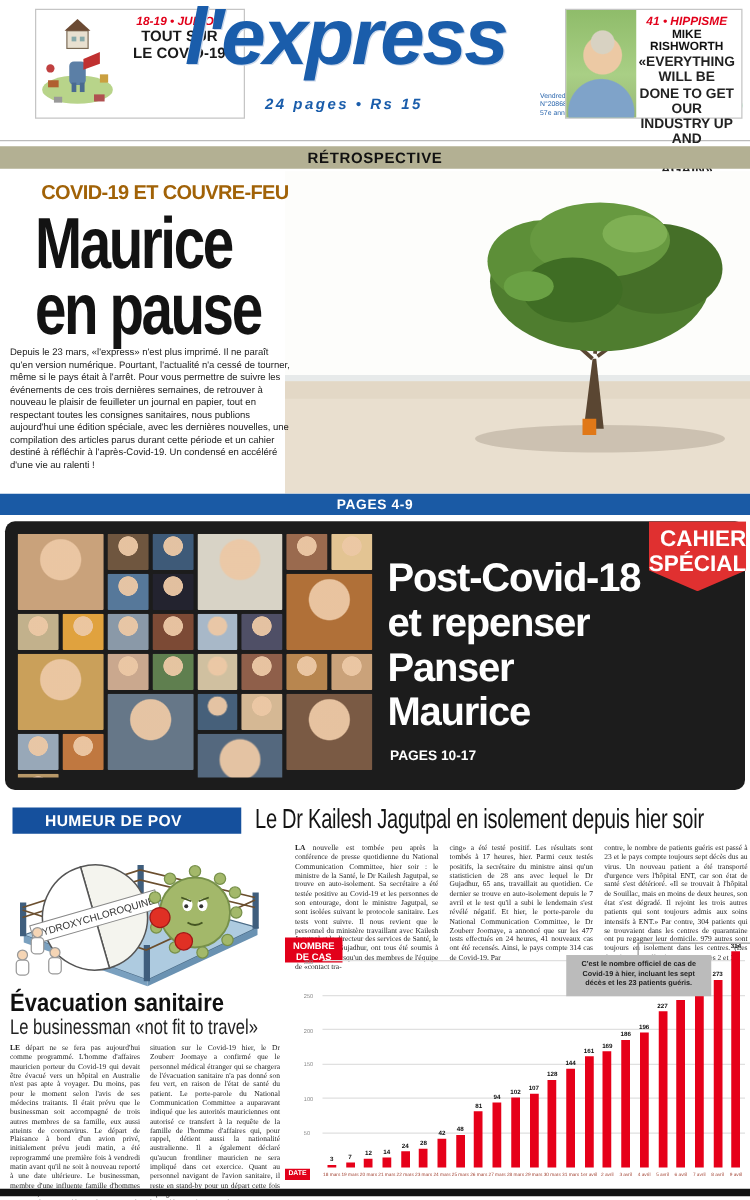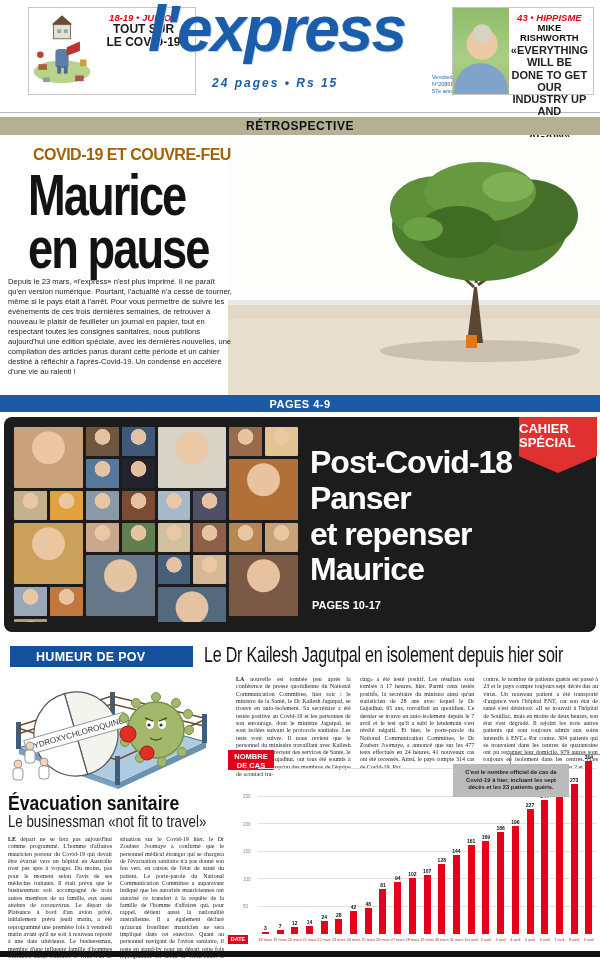--- a/index.html
+++ b/index.html
@@ -56,22 +56,22 @@
      display:flex;align-items:center;justify-content:center;font-size:11px;font-weight:bold;letter-spacing:.5px;}
 
   
   #special-block{position:absolute;left:4px;top:417px;width:592px;height:215px;background:#1c1c1c;border-radius:8px;}
   #collage{position:absolute;left:10px;top:10px;width:284px;height:195px;overflow:hidden;
      display:grid;grid-template-columns:repeat(8,1fr);grid-auto-rows:29px;gap:3px;grid-auto-flow:dense;}
   .tile{border-radius:1px;}
   .tile.big{grid-column:span 2;grid-row:span 2;}
   #special-title{position:absolute;left:306px;top:28px;color:#fff;font-weight:800;font-size:32px;line-height:1.12;letter-spacing:-1px;}
   #special-pages{position:absolute;left:308px;top:182px;color:#fff;font-weight:bold;font-size:11px;}
-  #ribbon{position:absolute;left:515px;top:0;width:78px;height:56px;background:#e03030;color:#fff;text-align:left;
-     font-weight:800;font-size:13px;line-height:1.1;padding-top:5px;box-sizing:border-box;
+  #ribbon{position:absolute;left:515px;top:0;width:78px;height:56px;background:#e03030;color:#fff;text-align:right;
+     font-weight:800;font-size:18px;line-height:1.1;padding-top:5px;box-sizing:border-box;
      clip-path:polygon(0 0,100% 0,100% 70%,50% 100%,0 70%);}
 
   
   #humeur-bar{position:absolute;left:10px;top:646px;width:183px;height:21px;background:#15509d;color:#fff;
      display:flex;align-items:center;font-size:12.5px;font-weight:bold;padding-left:26px;box-sizing:border-box;letter-spacing:.3px;}
   #cartoon{position:absolute;left:4px;top:670px;}
   #evac-head{position:absolute;left:8px;top:792px;font-size:20px;font-weight:800;color:#111;transform:scaleX(.88);transform-origin:left top;white-space:nowrap;}
   #evac-sub{position:absolute;left:8px;top:812px;font-size:17px;font-weight:400;color:#222;transform:scaleX(.78);transform-origin:left top;white-space:nowrap;}
   #evac-cols{position:absolute;left:8px;top:836px;width:216px;display:flex;gap:8px;}
   .serifcol{font-family:"Liberation Serif",serif;font-size:6px;line-height:1.22;text-align:justify;color:#222;}
@@ -147,21 +147,21 @@
     <span class="sic bp"></span>
     <span class="sic yt"></span>
     <span class="sic tw"></span>
     <span class="sic fb"></span>
     <span class="sic wa"></span>
   </div>
 
   <div class="promo" id="promo-right">
     <div id="mike-photo"></div>
     <div class="txt">
-      <div class="kicker-red">43 • HIPPISME</div>
+      <div class="kicker-red">41 • HIPPISME</div>
       <div class="name">MIKE RISHWORTH</div>
       <div class="quote">«EVERYTHING WILL BE DONE TO GET OUR INDUSTRY UP AND RUNNING AGAIN»</div>
     </div>
   </div>
 </div>
 
 <div id="retro-bar">RÉTROSPECTIVE</div>
 
 <div id="tree-photo">
   <svg width="372" height="258" viewBox="0 0 372 258">
@@ -218,22 +218,22 @@
       <div class="tile" style="background: radial-gradient(circle at 50% 34%, rgba(236, 200, 165, 0.95) 0px, rgba(236, 200, 165, 0.95) 30%, rgba(236, 200, 165, 0) 32%), rgb(70, 96, 122);"></div>
       <div class="tile" style="background: radial-gradient(circle at 50% 34%, rgba(236, 200, 165, 0.95) 0px, rgba(236, 200, 165, 0.95) 30%, rgba(236, 200, 165, 0) 32%), rgb(213, 184, 148);"></div>
       <div class="tile big" style="background: radial-gradient(circle at 50% 34%, rgba(236, 200, 165, 0.95) 0px, rgba(236, 200, 165, 0.95) 30%, rgba(236, 200, 165, 0) 32%), rgb(122, 90, 68);"></div>
       <div class="tile" style="background: radial-gradient(circle at 50% 34%, rgba(236, 200, 165, 0.95) 0px, rgba(236, 200, 165, 0.95) 30%, rgba(236, 200, 165, 0) 32%), rgb(152, 168, 184);"></div>
       <div class="tile" style="background: radial-gradient(circle at 50% 34%, rgba(236, 200, 165, 0.95) 0px, rgba(236, 200, 165, 0.95) 30%, rgba(236, 200, 165, 0) 32%), rgb(192, 120, 64);"></div>
       <div class="tile big" style="background: radial-gradient(circle at 50% 34%, rgba(236, 200, 165, 0.95) 0px, rgba(236, 200, 165, 0.95) 30%, rgba(236, 200, 165, 0) 32%), rgb(84, 104, 126);"></div>
       <div class="tile" style="background: radial-gradient(circle at 50% 34%, rgba(236, 200, 165, 0.95) 0px, rgba(236, 200, 165, 0.95) 30%, rgba(236, 200, 165, 0) 32%), rgb(184, 152, 104);"></div>
     </div>
   <div id="special-title">
     <div>Post-Covid-18</div>
+    <div>et repenser</div>
     <div>Panser</div>
-    <div>et repenser</div>
     <div>Maurice</div>
   </div>
   <div id="special-pages">PAGES 10-17</div>
   <div id="ribbon">
     <div>CAHIER</div>
     <div>SPÉCIAL</div>
   </div>
 </div>
 
 <div id="humeur-bar">HUMEUR DE POV</div>

